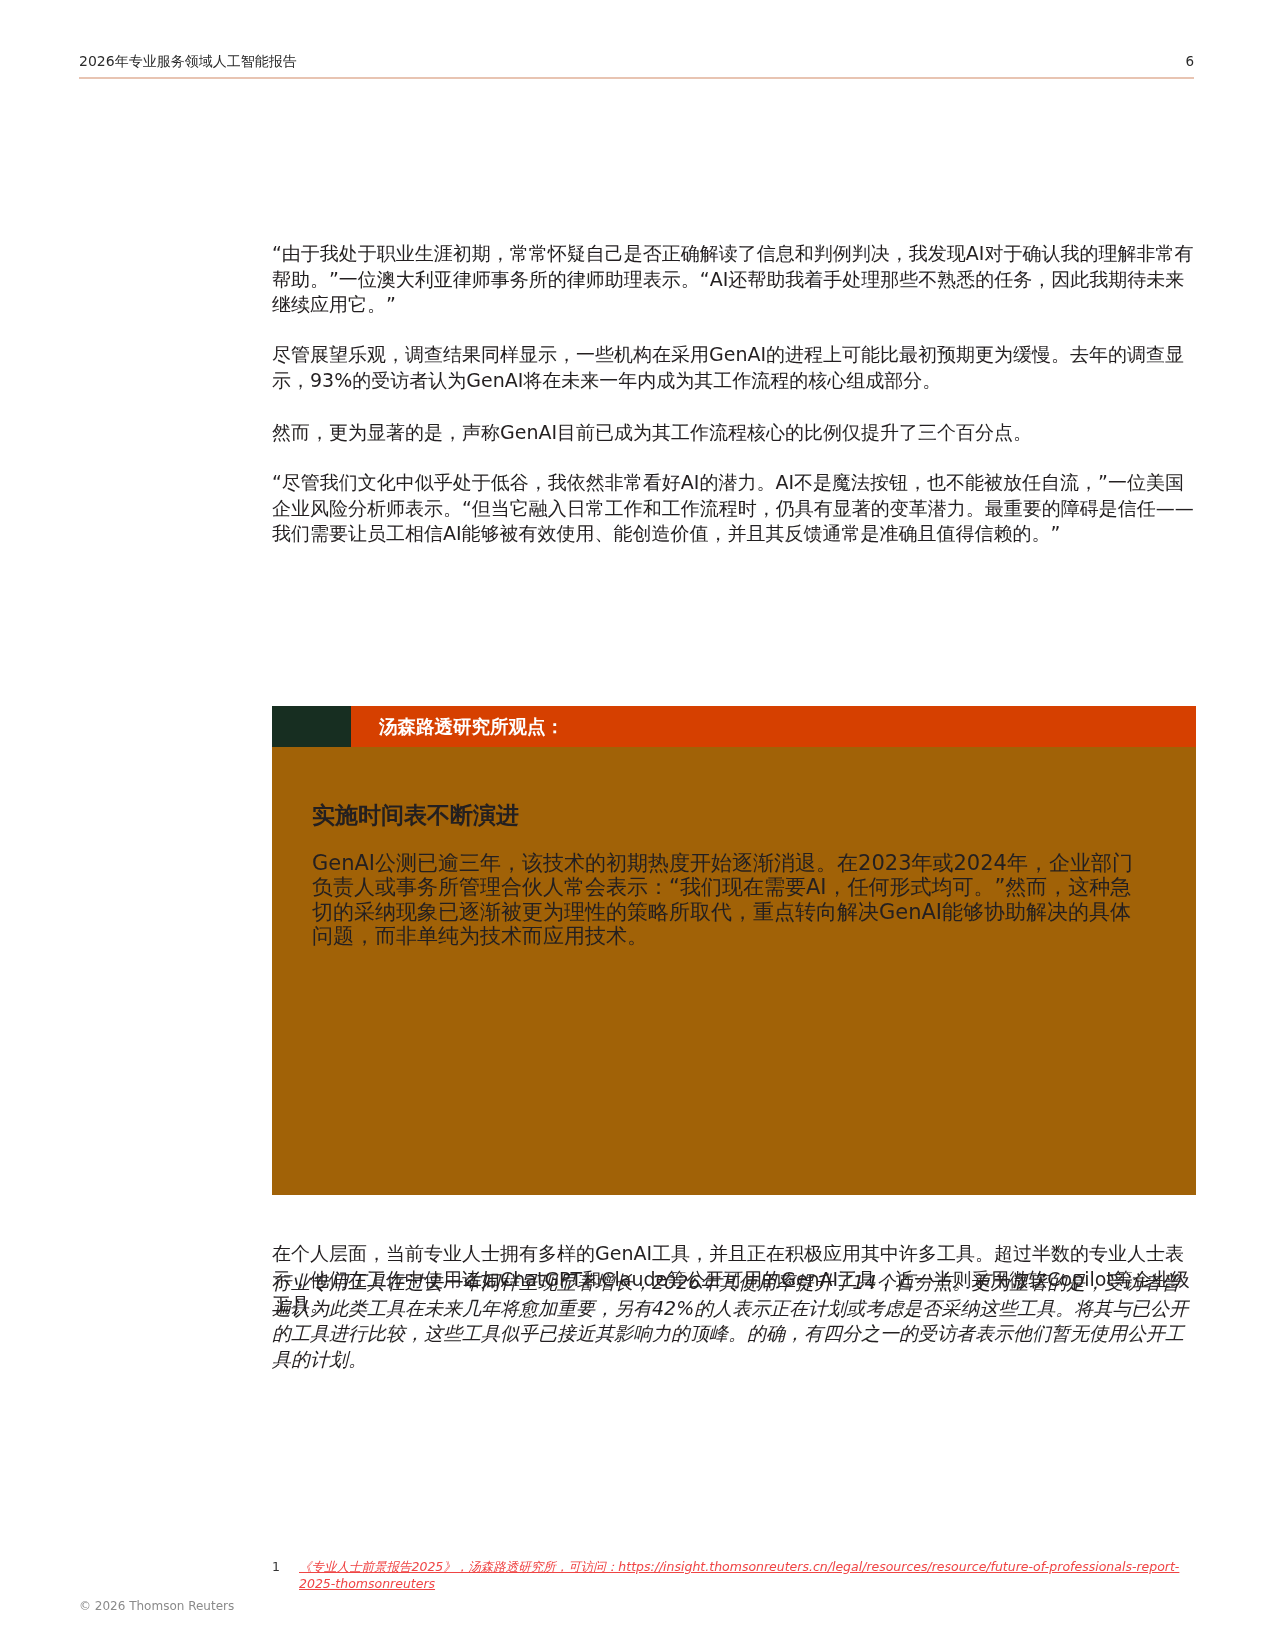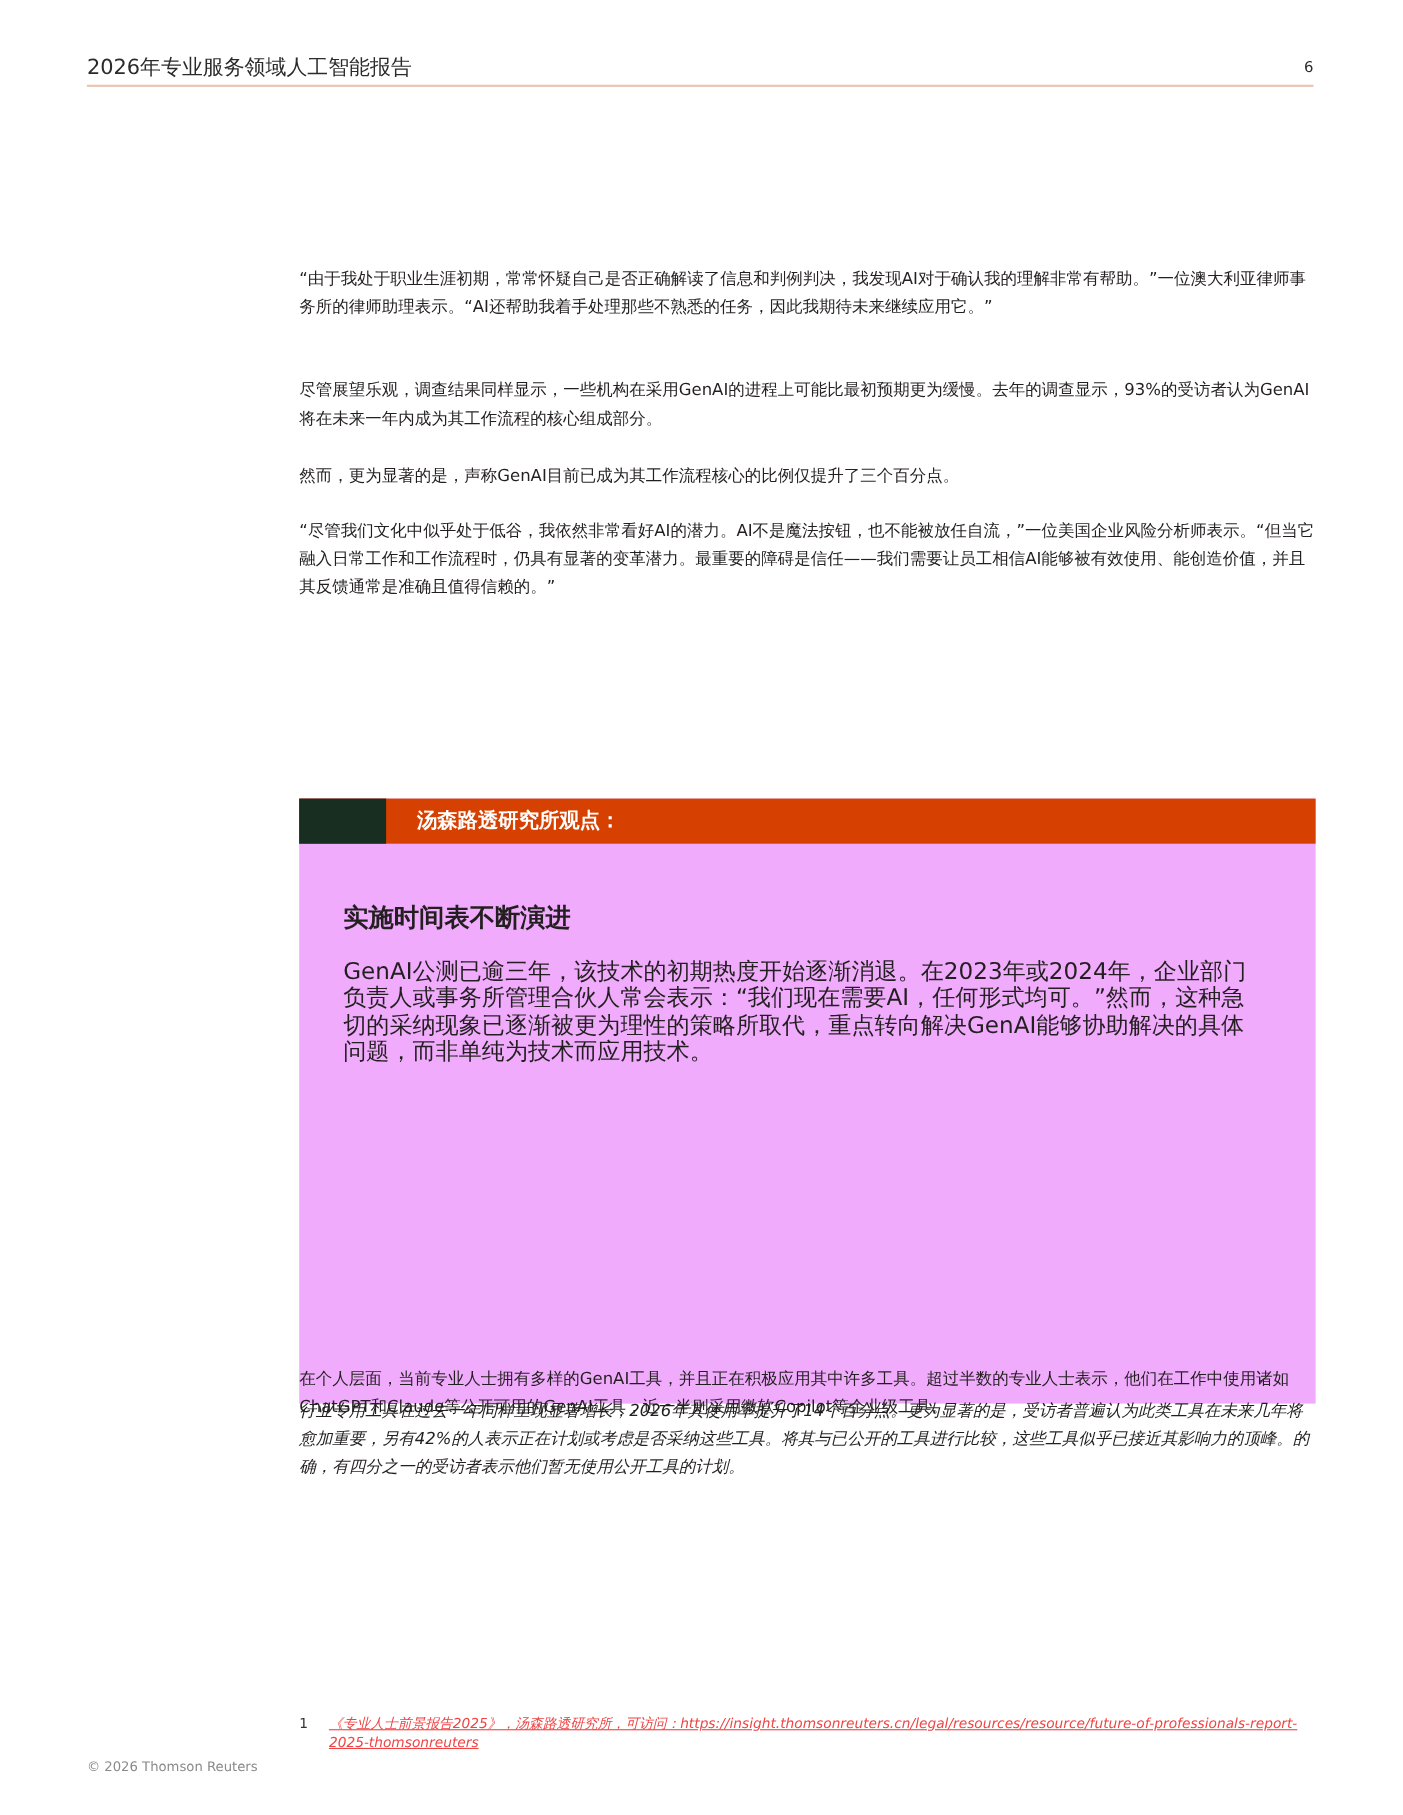--- a/index.html
+++ b/index.html
@@ -1,25 +1,25 @@
 <!DOCTYPE html>
 <html><head>
 <meta charset="utf-8">
 <style>
   html, body { margin: 0; padding: 0; background: #ffffff; }
   body { width: 1275px; height: 1650px; position: relative; overflow: hidden;
          font-family: "DejaVu Sans", "Liberation Sans", sans-serif; color: #231f20; }
-  .hdr-title { position: absolute; left: 79px; top: 52px; font-size: 19px; color: #2b2b2b; line-height: 18px; }
+  .hdr-title { position: absolute; left: 79px; top: 52px; font-size: 14px; color: #2b2b2b; line-height: 18px; }
   .hdr-page { position: absolute; right: 81px; top: 52px; font-size: 13.5px; color: #2b2b2b; line-height: 18px; }
   .hdr-rule { position: absolute; left: 79px; top: 77px; width: 1115px; height: 1.5px; background: #e8c4b2; }
 
-  .body-text { position: absolute; left: 272px; width: 925px; font-size: 15px; line-height: 25.5px; color: #231f20; }
+  .body-text { position: absolute; left: 272px; width: 925px; font-size: 19px; line-height: 25.5px; color: #231f20; }
   .body-text p { margin: 0; }
 
-  .callout { position: absolute; left: 272px; top: 726px; width: 924px; height: 550px; background: #f0abfc; }
+  .callout { position: absolute; left: 272px; top: 706px; width: 924px; height: 489px; background: #a16207; }
   .callout-head { position: absolute; left: 0; top: 0; width: 924px; height: 41px; background: #d64000; }
   .callout-dark { position: absolute; left: 0; top: 0; width: 79px; height: 41px; background: #172e21; }
   .callout-label { position: absolute; left: 107px; top: 0; height: 41px; line-height: 41px; font-size: 18.5px; font-weight: bold; color: #ffffff; }
   .callout-title { position: absolute; left: 40px; top: 76px; font-size: 23px; font-weight: bold; line-height: 32px; color: #231f20; margin-top: 17px; }
   .callout-body { position: absolute; left: 40px; top: 145px; width: 838px; font-size: 21px; line-height: 24.3px; color: #231f20; }
   .callout-body p { margin: 0 0 24px 0; }
 
   .footnote { position: absolute; left: 272px; top: 1558px; width: 925px; font-size: 12.5px; line-height: 17px; color: #333; }
   .fn-num { position: absolute; left: 0; top: 0; }
   .fn-text { position: absolute; left: 27px; top: 0; width: 895px; font-style: italic; text-decoration: underline; color: #ef4444; }

